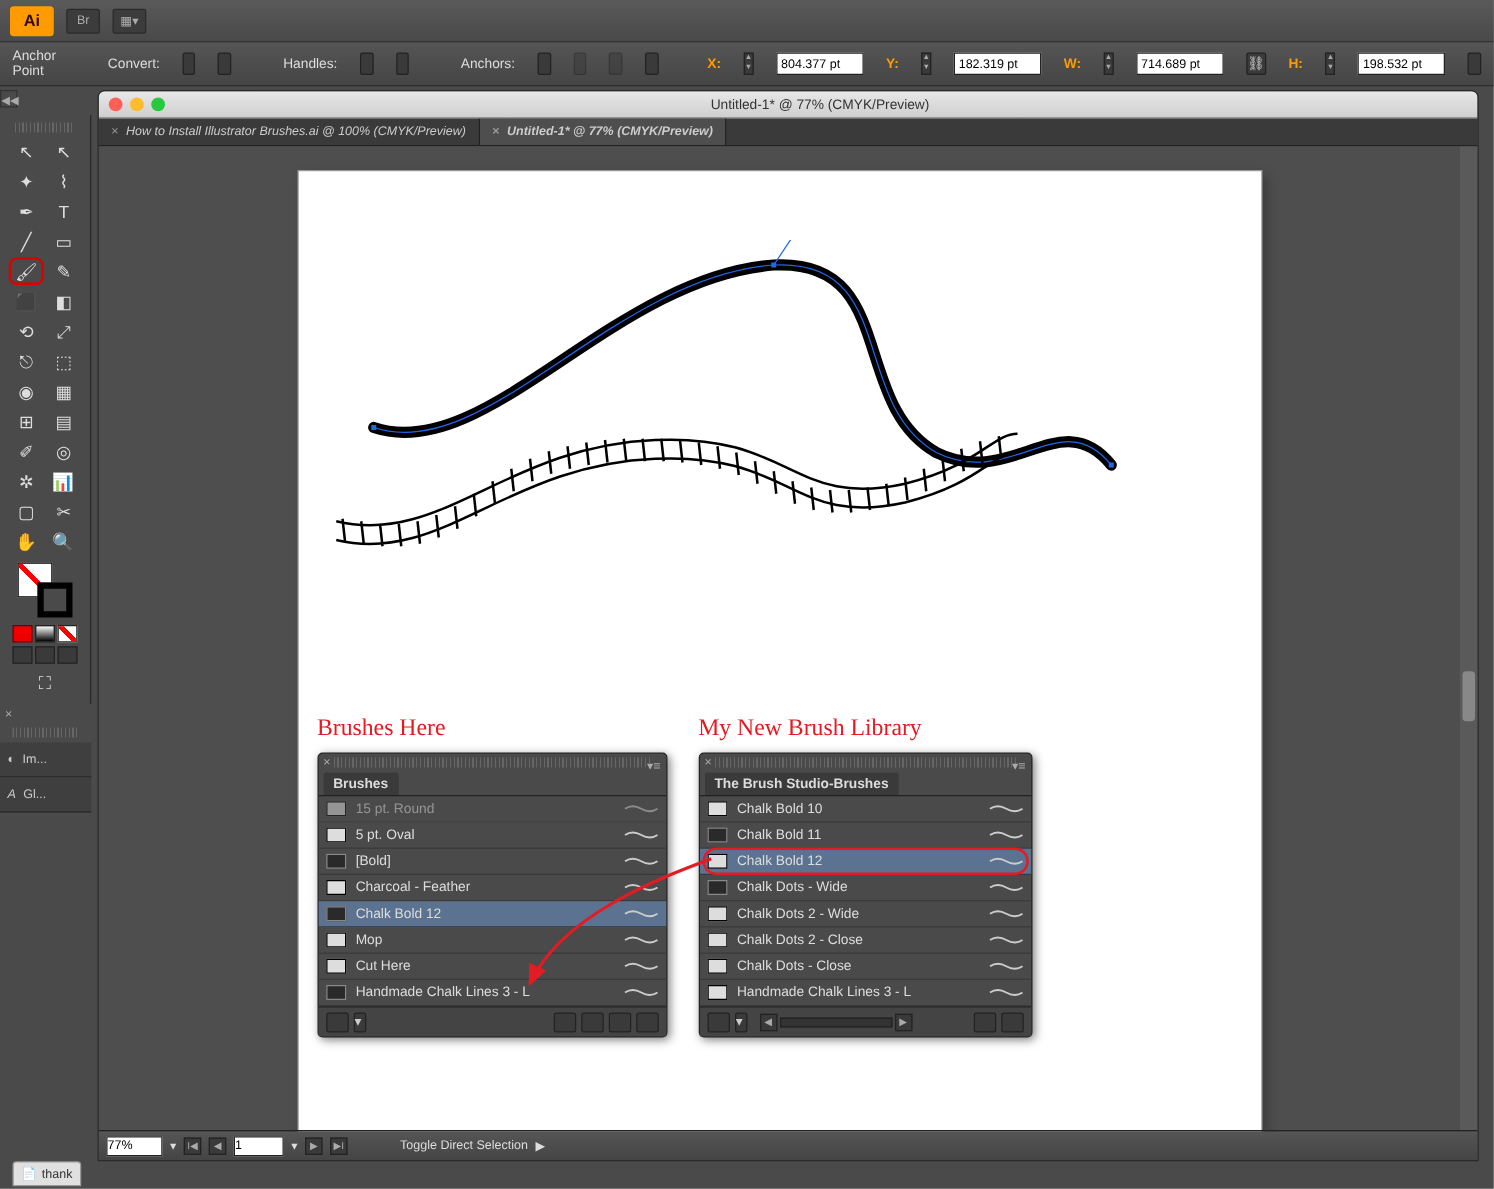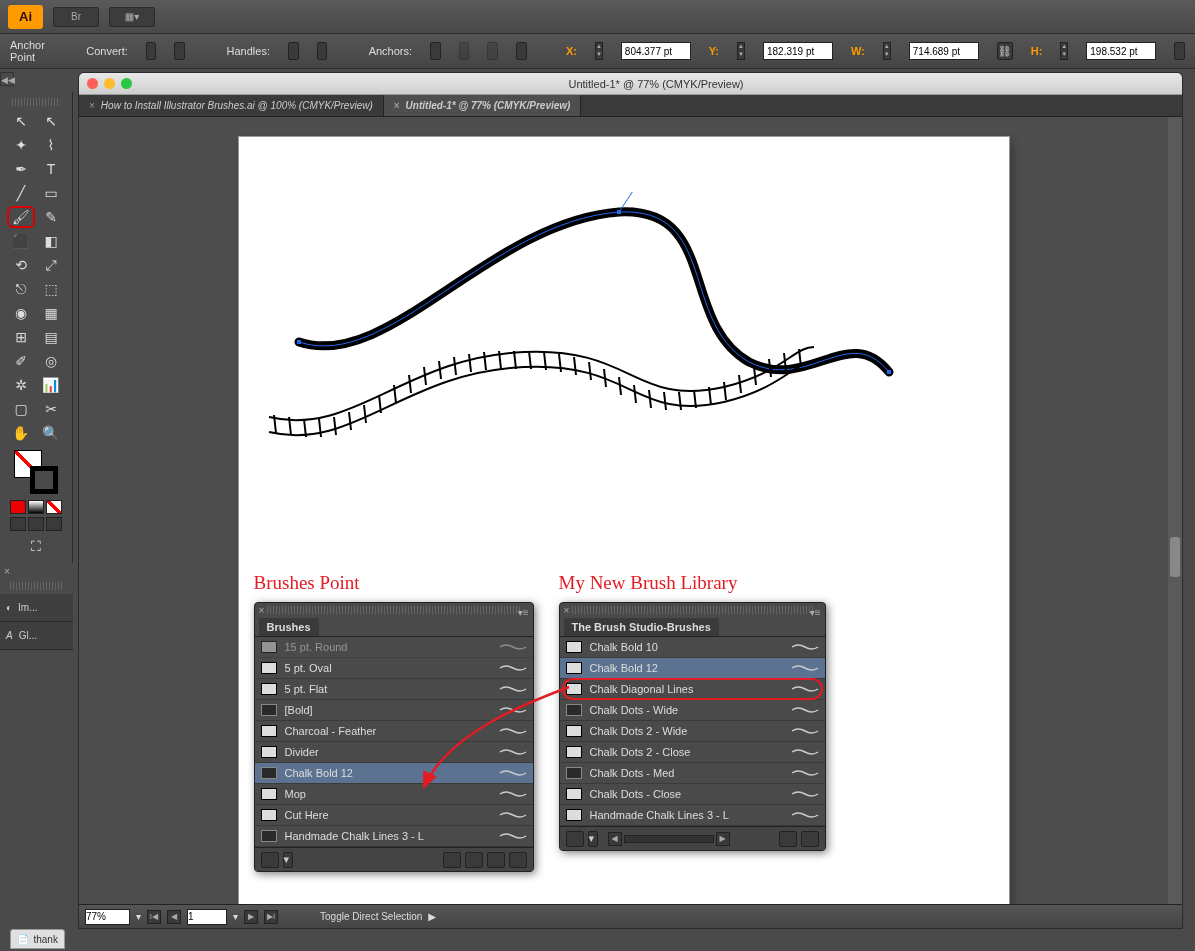--- a/index.html
+++ b/index.html
@@ -1,21 +1,21 @@
 <!DOCTYPE html>
 <html><head>
 <meta charset="utf-8">
 <style>
 * { margin: 0; padding: 0; box-sizing: border-box; font-family: Arial, Helvetica, sans-serif; user-select: none; }
 body { background: #4a4a4a; width: 1195px; height: 951px; overflow: hidden; position: relative; color: #ccc; font-size: 11px; }
 
 
 .app-bar { height: 34px; background: linear-gradient(#5a5a5a,#494949); display: flex; align-items: center; padding: 0 8px; gap: 10px; border-bottom: 1px solid #2d2d2d; }
 .ai-logo { width: 35px; height: 24px; background: #ff9a00; color: #2d0b00; font-weight: bold; display: flex; align-items: center; justify-content: center; border-radius: 3px; font-size: 13px; }
-.top-btn { width: 46px; height: 20px; background: #3c3c3c; border: 1px solid #2a2a2a; border-radius: 2px; display:flex; align-items:center; justify-content:center; color:#aaa; font-size:10px;}
+.top-btn { width: 27px; height: 20px; background: #3c3c3c; border: 1px solid #2a2a2a; border-radius: 2px; display:flex; align-items:center; justify-content:center; color:#aaa; font-size:10px;}
 
 
 .control-bar { height: 35px; background: linear-gradient(#555,#454545); border-bottom: 1px solid #2d2d2d; display: flex; align-items: center; padding: 0 10px; gap: 18px; font-size: 11px; color: #ddd; }
 .ctrl-label { color: #ddd; }
 .ctrl-icon { width: 18px; height: 18px; background:#3a3a3a; border:1px solid #222; border-radius:2px; display:inline-block; }
 .ctrl-input { background:#fff; color:#000; border:1px solid #222; width:70px; height:18px; font-size:10px; padding:0 3px; }
 .axis { color:#ff9a00; font-weight:bold; }
 .stepper { width:12px; height:18px; background:#3a3a3a; border:1px solid #222; display:inline-flex; flex-direction:column; }
 .stepper span{ flex:1; font-size:6px; text-align:center; color:#aaa; line-height:7px;}
 
@@ -307,21 +307,21 @@
             <line x1="455" y1="50" x2="457" y2="68"></line>
             <line x1="470" y1="45" x2="472" y2="63"></line>
             <line x1="485" y1="38" x2="487" y2="56"></line>
             <line x1="500" y1="30" x2="502" y2="48"></line>
             <line x1="515" y1="22" x2="517" y2="40"></line>
             <line x1="530" y1="16" x2="532" y2="34"></line>
             <line x1="545" y1="12" x2="547" y2="30"></line>
         </g>
       </svg>
 
-      <div class="anno" style="left:15px; top:435px;">Brushes Point</div>
+      <div class="anno" style="left:15px; top:435px;">Brushes Here</div>
       <div class="anno" style="left:320px; top:435px;">My New Brush Library</div>
 
       <div class="panel" id="brushes-panel" style="left:15px; top:465px; width:280px;">
         <span class="p-close">×</span>
         <div class="p-grip"></div>
         <span class="p-menu">▾≡</span>
         <div class="p-tab">Brushes</div>
         <div class="p-body" id="brushes-body">
             <div class="brush-row" style="opacity: 0.5;">
               <div class="brush-icon"></div>
@@ -331,43 +331,29 @@
                 </svg></div>
             </div>
             <div class="brush-row">
               <div class="brush-icon"></div>
               <span>5 pt. Oval</span>
               <div class="brush-prev"><svg width="28" height="10">
                   <path d="M1 5 Q7 1 14 5 T27 5" stroke="#ccc" fill="none" stroke-width="1.5"></path>
                 </svg></div>
             </div>
             <div class="brush-row">
-              <div class="brush-icon"></div>
-              <span>5 pt. Flat</span>
-              <div class="brush-prev"><svg width="28" height="10">
-                  <path d="M1 5 Q7 1 14 5 T27 5" stroke="#ccc" fill="none" stroke-width="1.5"></path>
-                </svg></div>
-            </div>
-            <div class="brush-row">
               <div class="brush-icon dark"></div>
               <span>[Bold]</span>
               <div class="brush-prev"><svg width="28" height="10">
                   <path d="M1 5 Q7 1 14 5 T27 5" stroke="#ccc" fill="none" stroke-width="1.5"></path>
                 </svg></div>
             </div>
             <div class="brush-row">
               <div class="brush-icon"></div>
               <span>Charcoal - Feather</span>
-              <div class="brush-prev"><svg width="28" height="10">
-                  <path d="M1 5 Q7 1 14 5 T27 5" stroke="#ccc" fill="none" stroke-width="1.5"></path>
-                </svg></div>
-            </div>
-            <div class="brush-row">
-              <div class="brush-icon"></div>
-              <span>Divider</span>
               <div class="brush-prev"><svg width="28" height="10">
                   <path d="M1 5 Q7 1 14 5 T27 5" stroke="#ccc" fill="none" stroke-width="1.5"></path>
                 </svg></div>
             </div>
             <div class="brush-row selected">
               <div class="brush-icon dark"></div>
               <span>Chalk Bold 12</span>
               <div class="brush-prev"><svg width="28" height="10">
                   <path d="M1 5 Q7 1 14 5 T27 5" stroke="#ccc" fill="none" stroke-width="1.5"></path>
                 </svg></div>
@@ -412,30 +398,30 @@
         <div class="p-tab">The Brush Studio-Brushes</div>
         <div class="p-body" id="library-body" style="position:relative">
           <div class="circled" id="lib-circle" style="left: 2px; right: 2px; top: 41px; height: 22px;"></div>
         <div class="brush-row">
               <div class="brush-icon"></div>
               <span>Chalk Bold 10</span>
               <div class="brush-prev"><svg width="28" height="10">
                   <path d="M1 5 Q7 1 14 5 T27 5" stroke="#ccc" fill="none" stroke-width="1.5"></path>
                 </svg></div>
             </div>
+            <div class="brush-row">
+              <div class="brush-icon dark"></div>
+              <span>Chalk Bold 11</span>
+              <div class="brush-prev"><svg width="28" height="10">
+                  <path d="M1 5 Q7 1 14 5 T27 5" stroke="#ccc" fill="none" stroke-width="1.5"></path>
+                </svg></div>
+            </div>
             <div class="brush-row selected">
               <div class="brush-icon"></div>
               <span>Chalk Bold 12</span>
-              <div class="brush-prev"><svg width="28" height="10">
-                  <path d="M1 5 Q7 1 14 5 T27 5" stroke="#ccc" fill="none" stroke-width="1.5"></path>
-                </svg></div>
-            </div>
-            <div class="brush-row">
-              <div class="brush-icon"></div>
-              <span>Chalk Diagonal Lines</span>
               <div class="brush-prev"><svg width="28" height="10">
                   <path d="M1 5 Q7 1 14 5 T27 5" stroke="#ccc" fill="none" stroke-width="1.5"></path>
                 </svg></div>
             </div>
             <div class="brush-row">
               <div class="brush-icon dark"></div>
               <span>Chalk Dots - Wide</span>
               <div class="brush-prev"><svg width="28" height="10">
                   <path d="M1 5 Q7 1 14 5 T27 5" stroke="#ccc" fill="none" stroke-width="1.5"></path>
                 </svg></div>
@@ -443,27 +429,20 @@
             <div class="brush-row">
               <div class="brush-icon"></div>
               <span>Chalk Dots 2 - Wide</span>
               <div class="brush-prev"><svg width="28" height="10">
                   <path d="M1 5 Q7 1 14 5 T27 5" stroke="#ccc" fill="none" stroke-width="1.5"></path>
                 </svg></div>
             </div>
             <div class="brush-row">
               <div class="brush-icon"></div>
               <span>Chalk Dots 2 - Close</span>
-              <div class="brush-prev"><svg width="28" height="10">
-                  <path d="M1 5 Q7 1 14 5 T27 5" stroke="#ccc" fill="none" stroke-width="1.5"></path>
-                </svg></div>
-            </div>
-            <div class="brush-row">
-              <div class="brush-icon dark"></div>
-              <span>Chalk Dots - Med</span>
               <div class="brush-prev"><svg width="28" height="10">
                   <path d="M1 5 Q7 1 14 5 T27 5" stroke="#ccc" fill="none" stroke-width="1.5"></path>
                 </svg></div>
             </div>
             <div class="brush-row">
               <div class="brush-icon"></div>
               <span>Chalk Dots - Close</span>
               <div class="brush-prev"><svg width="28" height="10">
                   <path d="M1 5 Q7 1 14 5 T27 5" stroke="#ccc" fill="none" stroke-width="1.5"></path>
                 </svg></div>

